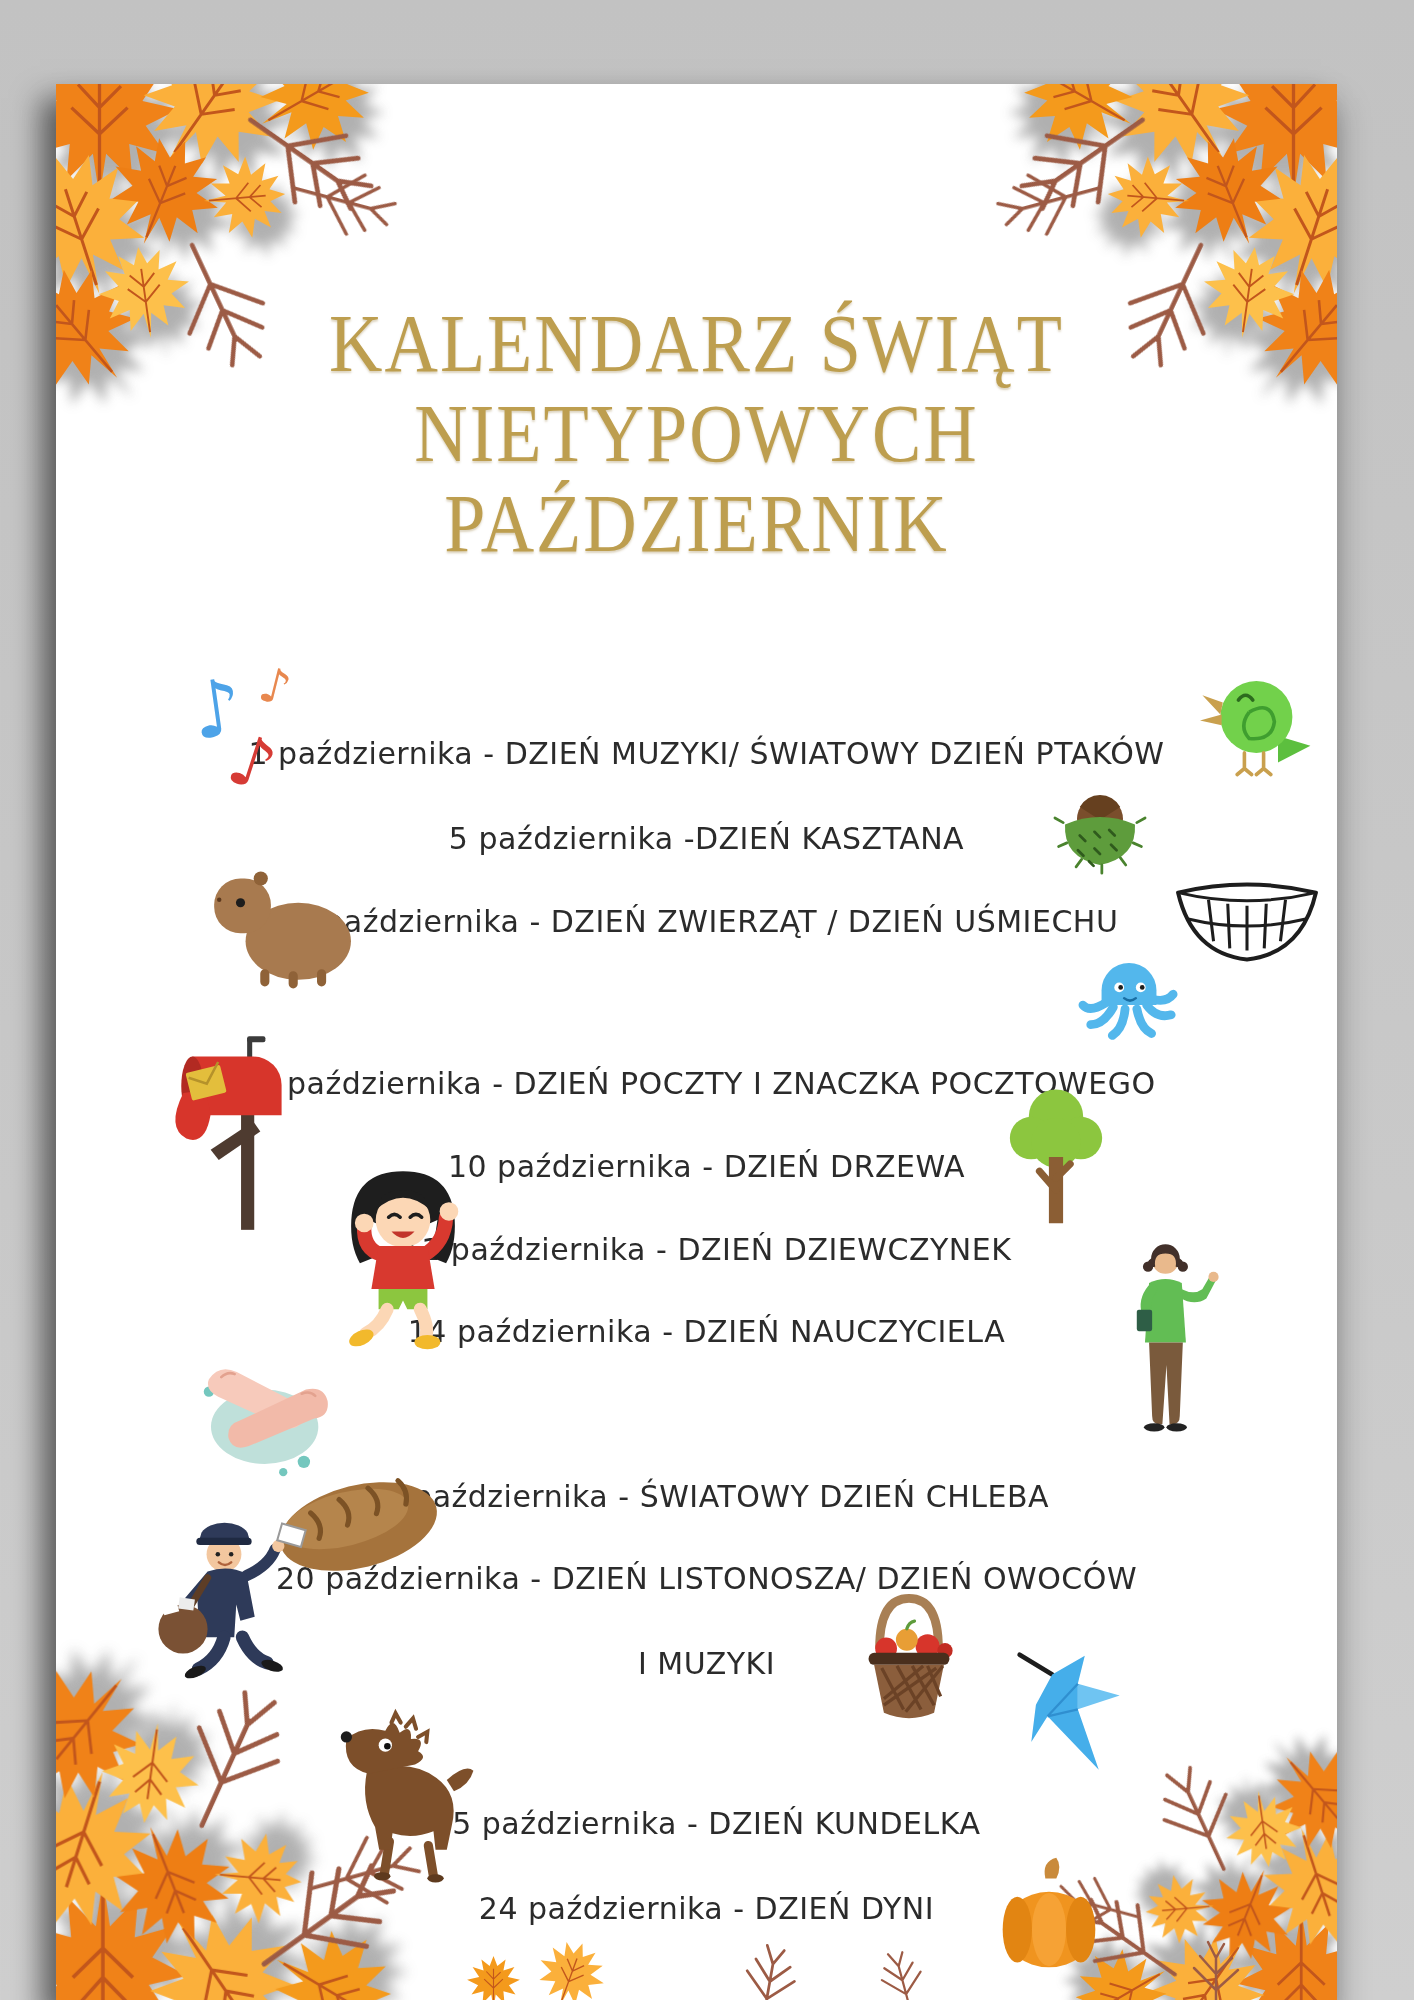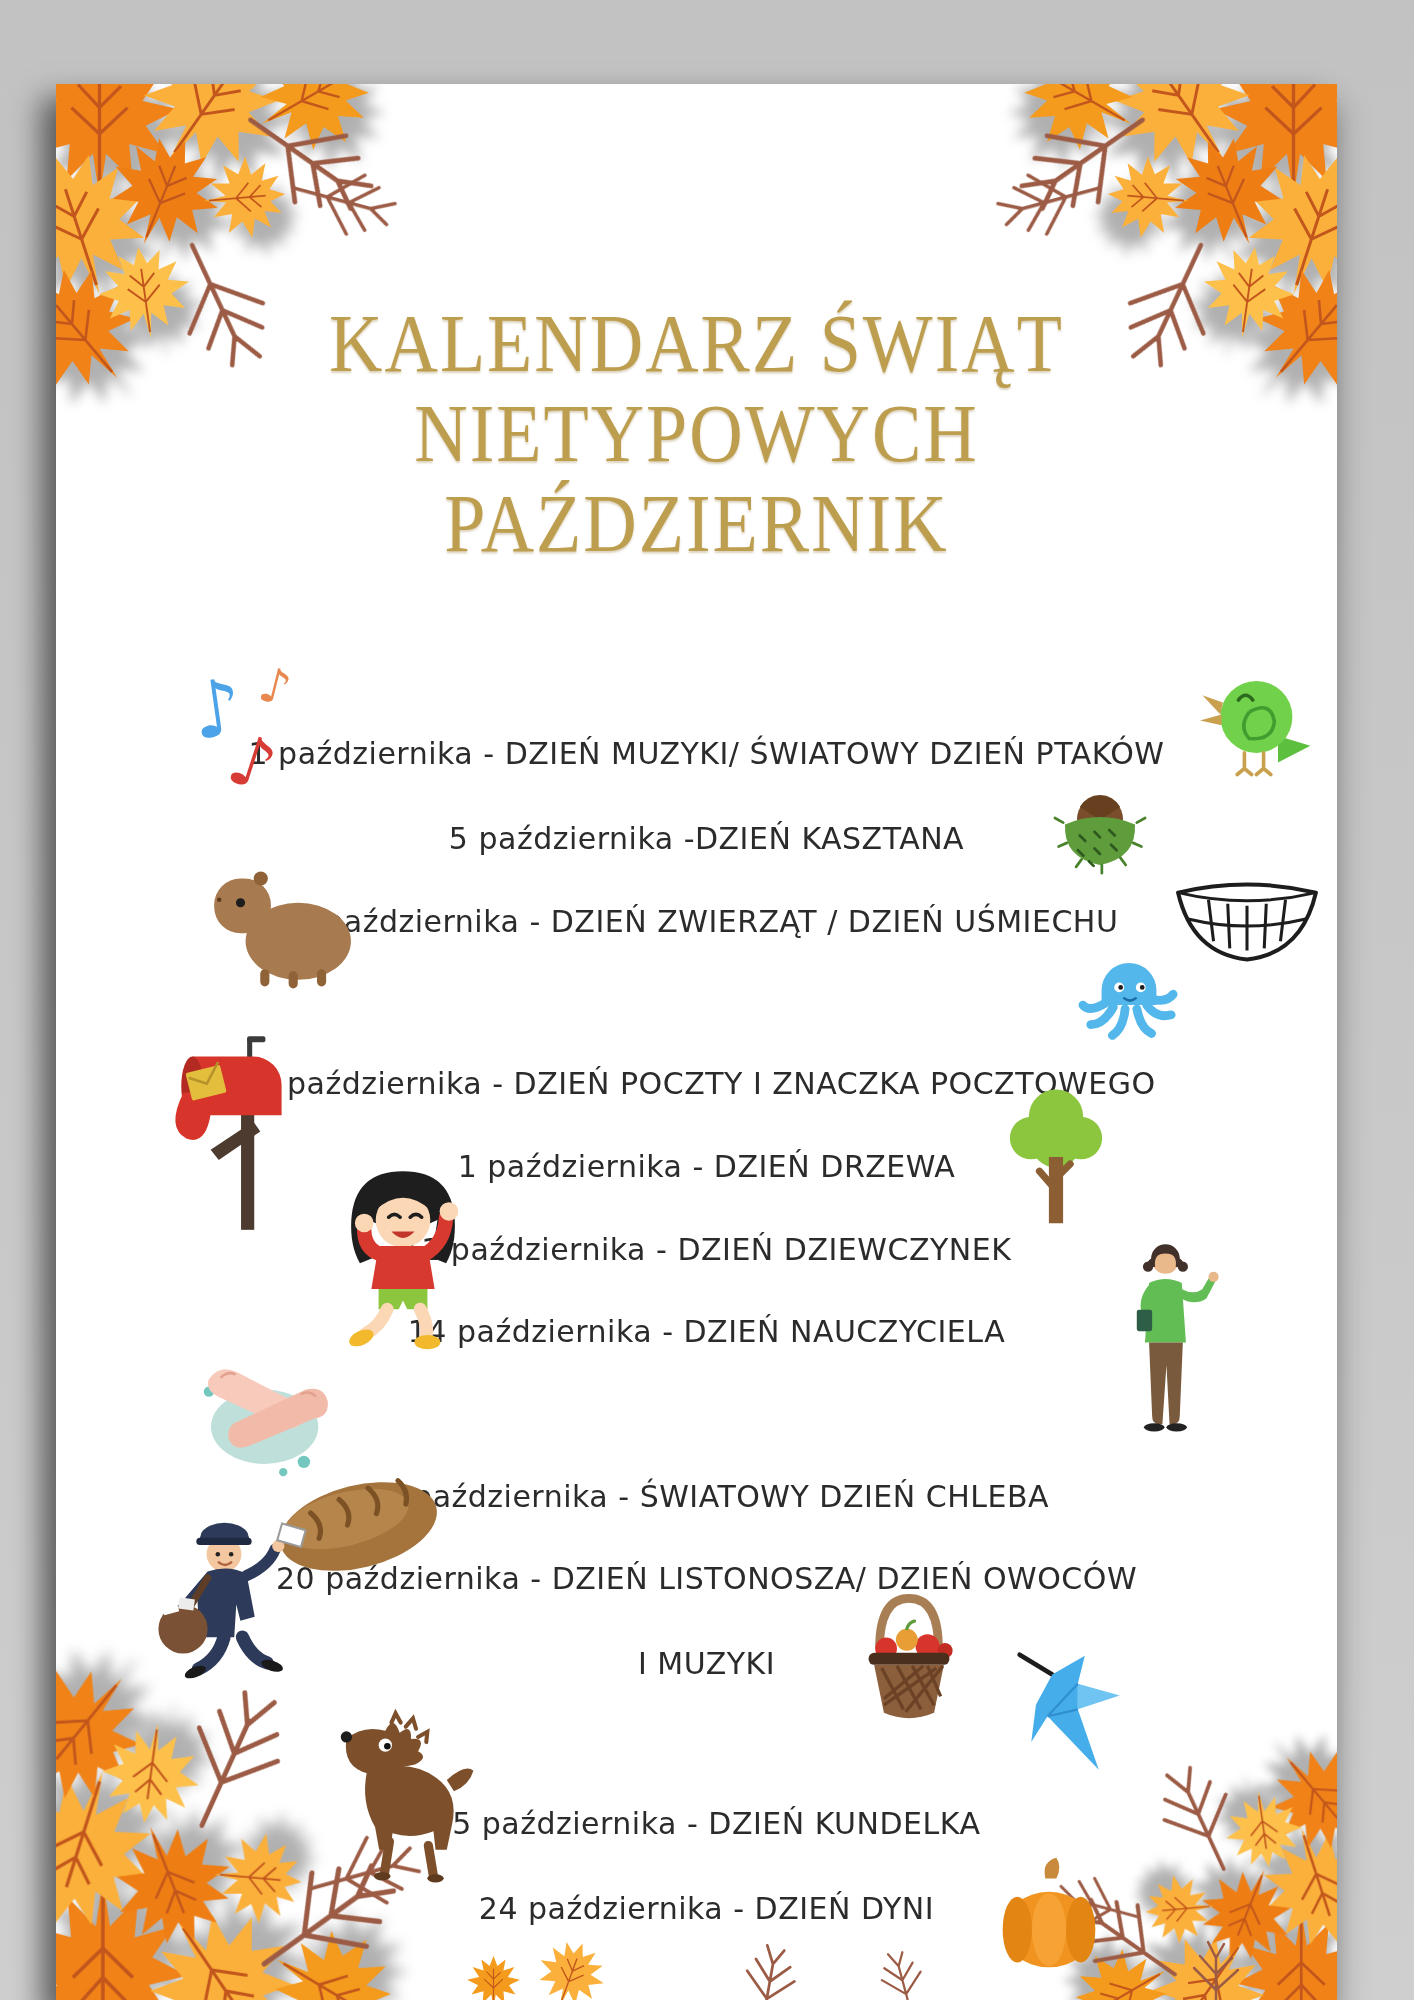--- a/index.html
+++ b/index.html
@@ -103,21 +103,21 @@
   </svg>
 
   <div class="title-line" style="top:212px">KALENDARZ ŚWIĄT</div>
   <div class="title-line" style="top:302px">NIETYPOWYCH</div>
   <div class="title-line" style="top:392px">PAŹDZIERNIK</div>
 
   <div class="row" style="top:648px">1 października - DZIEŃ MUZYKI/ ŚWIATOWY DZIEŃ PTAKÓW</div>
   <div class="row" style="top:733px">5 października -DZIEŃ KASZTANA</div>
   <div class="row" style="top:816px">4 października - DZIEŃ ZWIERZĄT / DZIEŃ UŚMIECHU</div>
   <div class="row" style="top:978px">9 października - DZIEŃ POCZTY I ZNACZKA POCZTOWEGO</div>
-  <div class="row" style="top:1061px">1 października - DZIEŃ DRZEWA</div>
+  <div class="row" style="top:1061px">10 października - DZIEŃ DRZEWA</div>
   <div class="row" style="top:1144px">11 października - DZIEŃ DZIEWCZYNEK</div>
   <div class="row" style="top:1226px">14 października - DZIEŃ NAUCZYCIELA</div>
   <div class="row" style="top:1391px">16 października - ŚWIATOWY DZIEŃ CHLEBA</div>
   <div class="row" style="top:1473px">20 października - DZIEŃ LISTONOSZA/ DZIEŃ OWOCÓW</div>
   <div class="row" style="top:1558px">I MUZYKI</div>
   <div class="row" style="top:1718px">25 października - DZIEŃ KUNDELKA</div>
   <div class="row" style="top:1803px">24 października - DZIEŃ DYNI</div>
 
   <div class="icon" style="left:132px;top:578px;width:128px;height:150px">
     <span class="note" style="left:4px;top:8px;font-size:78px;color:#4DA3E8;transform:rotate(-8deg)">♪</span>

